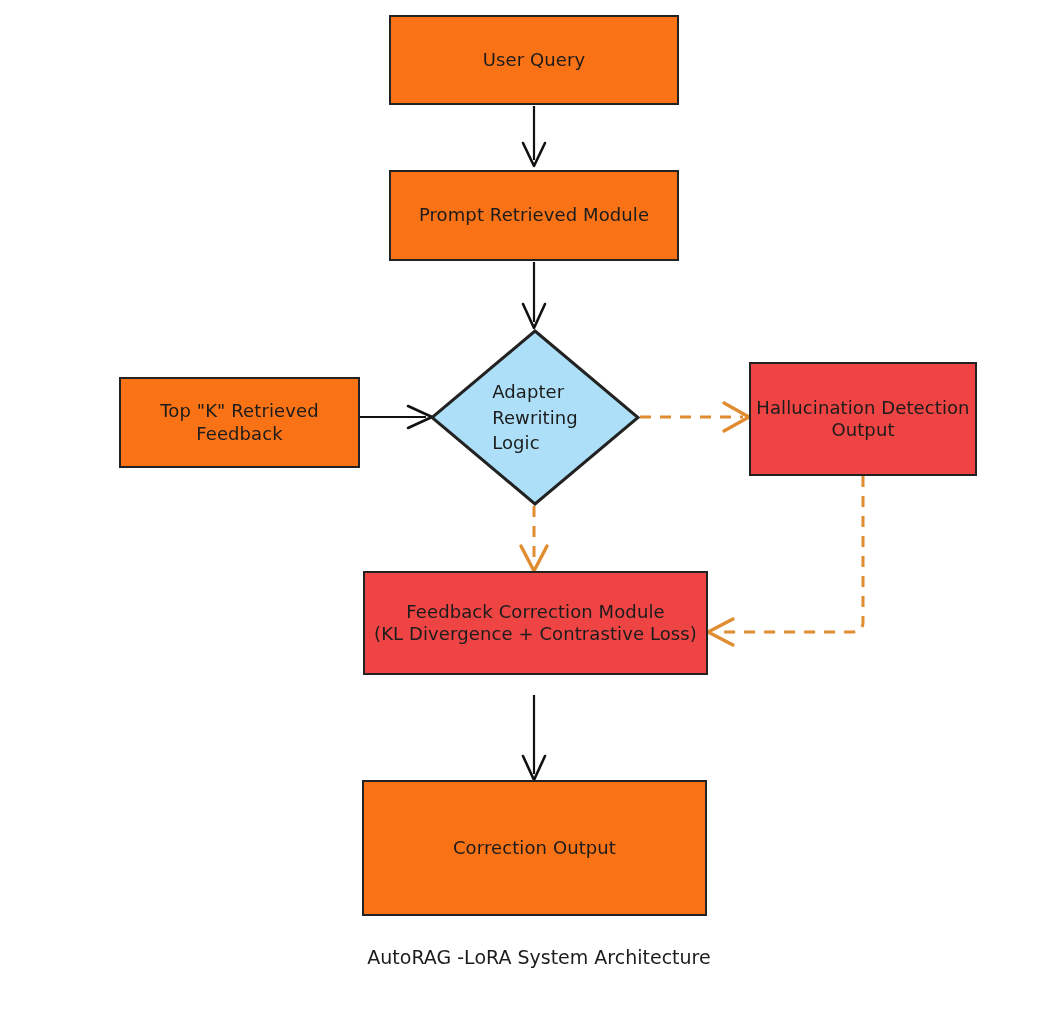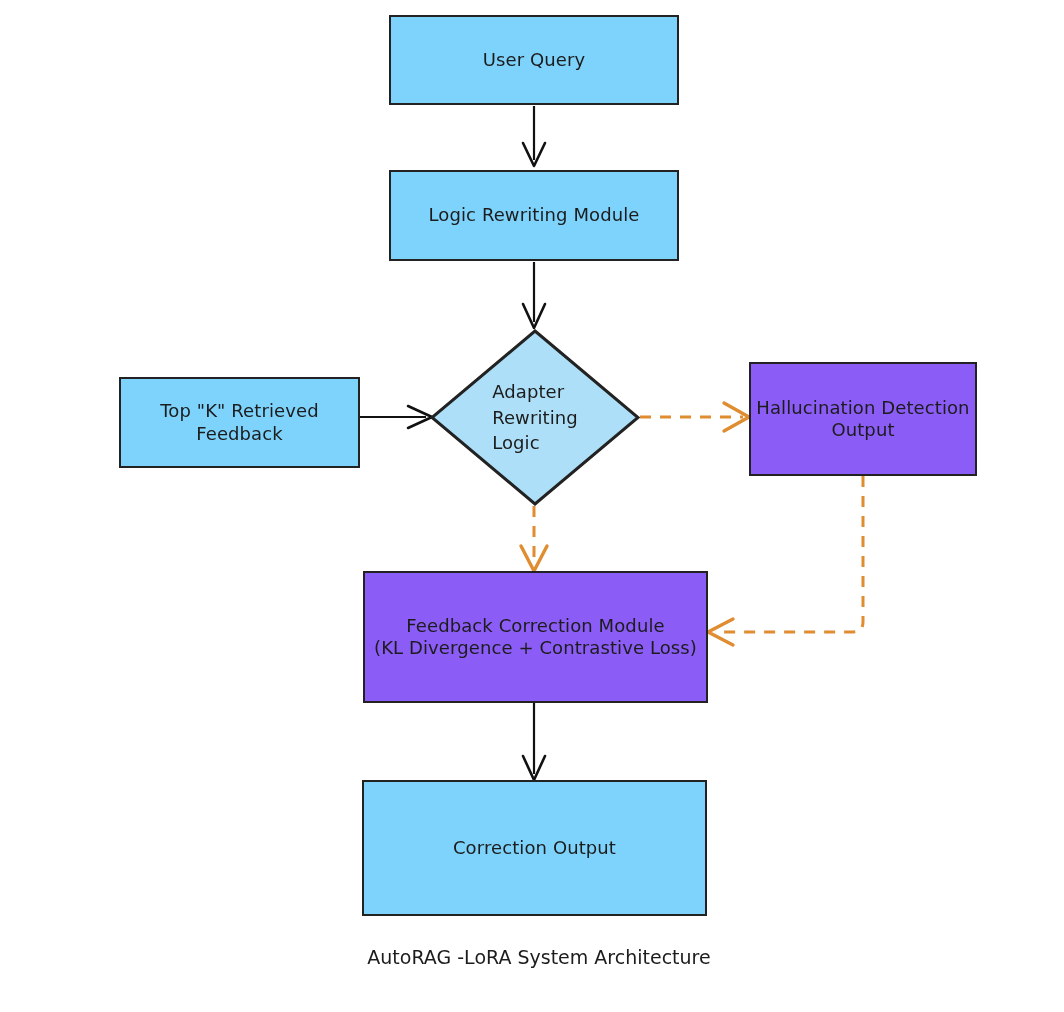--- a/index.html
+++ b/index.html
@@ -36,24 +36,24 @@
     text-align: center;
     color: #1c1c1c;
     font-size: 18px;
     line-height: 1.25;
     letter-spacing: 0.1px;
   }
   .node.rect {
     border: 2px solid #222222;
   }
   .node.green {
-    background: #7dd3fc;
+    background: #f97316;
   }
   .node.orange {
-    background: #8b5cf6;
+    background: #ef4444;
   }
   .node-line { display: block; white-space: nowrap; }
   .node-line.gap-above { }
 
   
   .node.diamond {
     background: transparent;
     border: none;
   }
   .diamond-shape {
@@ -118,21 +118,21 @@
       <path d="M534,695 L534,774" stroke="#111111" stroke-width="2.2" fill="none"></path>
       <path d="M523,756 L534,780 L545,756" stroke="#111111" stroke-width="2.6" fill="none" stroke-linecap="round" stroke-linejoin="round"></path>
     </g>
   </svg>
 
   <div class="node rect green" style="left:389px; top:15px; width:290px; height:90px;">
     <span class="node-line">User Query</span>
   </div>
 
   <div class="node rect green" style="left:389px; top:170px; width:290px; height:91px;">
-    <span class="node-line">Logic Rewriting Module</span>
+    <span class="node-line">Prompt Retrieved Module</span>
   </div>
 
   <div class="node diamond" style="left:430px; top:329px; width:210px; height:177px;">
     <svg class="diamond-shape" viewBox="0 0 210 177" preserveAspectRatio="none">
       <polygon points="105,2 208,88.5 105,175 2,88.5" fill="#ade0f8" stroke="#222222" stroke-width="3" stroke-linejoin="miter"></polygon>
     </svg>
     <div class="diamond-label">
       <span class="node-line">Adapter</span>
       <span class="node-line">Rewriting</span>
       <span class="node-line">Logic</span>
@@ -142,21 +142,21 @@
   <div class="node rect green" style="left:119px; top:377px; width:241px; height:91px;">
     <span class="node-line">Top "K" Retrieved</span>
     <span class="node-line">Feedback</span>
   </div>
 
   <div class="node rect orange" style="left:749px; top:362px; width:228px; height:114px;">
     <span class="node-line">Hallucination Detection</span>
     <span class="node-line">Output</span>
   </div>
 
-  <div class="node rect orange" style="left:363px; top:571px; width:345px; height:132px;">
+  <div class="node rect orange" style="left:363px; top:571px; width:345px; height:104px;">
     <span class="node-line">Feedback Correction Module</span>
     <span class="node-line gap-above">(KL Divergence + Contrastive Loss)</span>
   </div>
 
   <div class="node rect green" style="left:362px; top:780px; width:345px; height:136px;">
     <span class="node-line">Correction Output</span>
   </div>
 
   <div class="caption" style="left:0px; top:946px; width:1078px;">AutoRAG -LoRA System Architecture</div>
 

